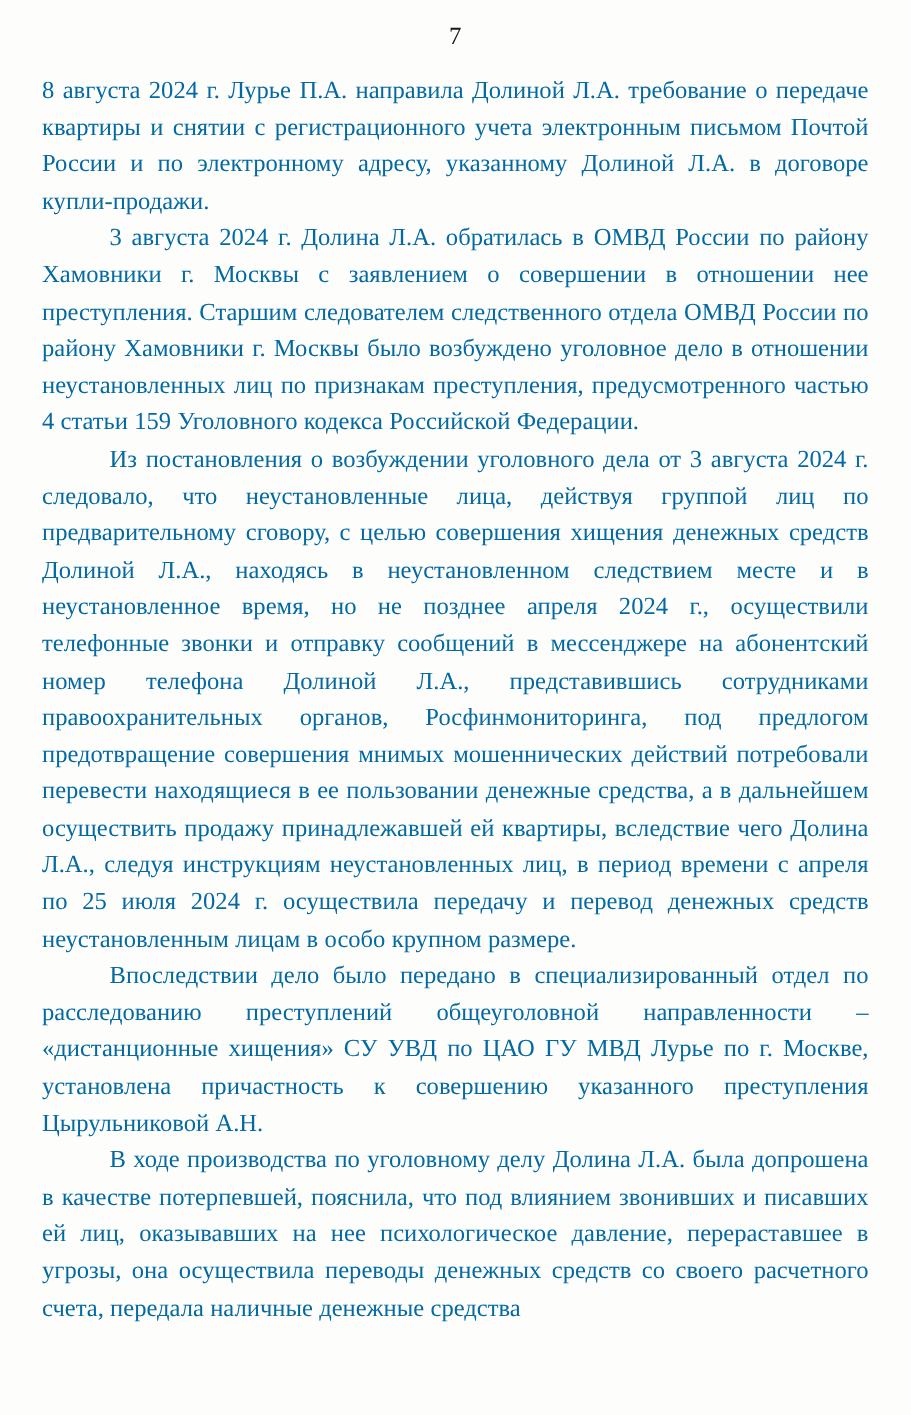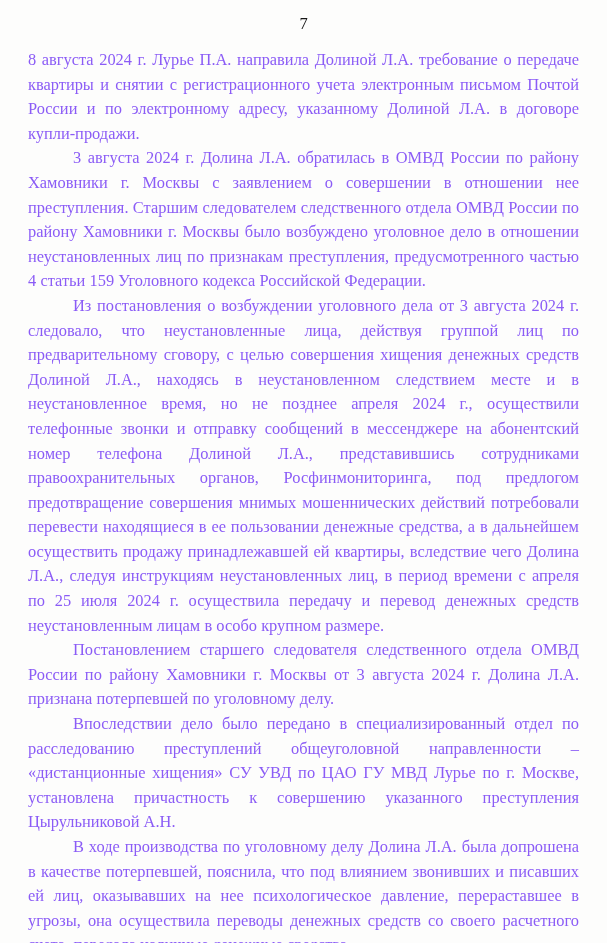--- a/index.html
+++ b/index.html
@@ -41,41 +41,40 @@
   p.para {
     margin: 0;
     padding: 0;
     font-size: 16.4px;
     line-height: 24.6px;
     text-align: justify;
     text-justify: inter-word;
     text-indent: 45px;
     hyphens: none;
     word-spacing: 0.1px;
-    color: #8b5cf6;
+    color: #0369a1;
   }
   p.para.no-indent {
     text-indent: 0;
   }
 </style>
 </head>
 <body>
 
 <div class="page">
 
   <div class="page-number">7</div>
 
   <div class="body-text">
 
     <p class="para no-indent">8 августа 2024 г. Лурье П.А. направила Долиной Л.А. требование о передаче квартиры и снятии с регистрационного учета электронным письмом Почтой России и по электронному адресу, указанному Долиной Л.А. в договоре купли-продажи.</p>
 
     <p class="para">3 августа 2024 г. Долина Л.А. обратилась в ОМВД России по району Хамовники г. Москвы с заявлением о совершении в отношении нее преступления. Старшим следователем следственного отдела ОМВД России по району Хамовники г. Москвы было возбуждено уголовное дело в отношении неустановленных лиц по признакам преступления, предусмотренного частью 4 статьи 159 Уголовного кодекса Российской Федерации.</p>
 
     <p class="para">Из постановления о возбуждении уголовного дела от 3 августа 2024 г. следовало, что неустановленные лица, действуя группой лиц по предварительному сговору, с целью совершения хищения денежных средств Долиной Л.А., находясь в неустановленном следствием месте и в неустановленное время, но не позднее апреля 2024 г., осуществили телефонные звонки и отправку сообщений в мессенджере на абонентский номер телефона Долиной Л.А., представившись сотрудниками правоохранительных органов, Росфинмониторинга, под предлогом предотвращение совершения мнимых мошеннических действий потребовали перевести находящиеся в ее пользовании денежные средства, а в дальнейшем осуществить продажу принадлежавшей ей квартиры, вследствие чего Долина Л.А., следуя инструкциям неустановленных лиц, в период времени с апреля по 25 июля 2024 г. осуществила передачу и перевод денежных средств неустановленным лицам в особо крупном размере.</p>
 
-    <p class="para">Постановлением старшего следователя следственного отдела ОМВД России по району Хамовники г. Москвы от 3 августа 2024 г. Долина Л.А. признана потерпевшей по уголовному делу.</p>
 
     <p class="para">Впоследствии дело было передано в специализированный отдел по расследованию преступлений общеуголовной направленности – «дистанционные хищения» СУ УВД по ЦАО ГУ МВД Лурье по г. Москве, установлена причастность к совершению указанного преступления Цырульниковой А.Н.</p>
 
     <p class="para">В ходе производства по уголовному делу Долина Л.А. была допрошена в качестве потерпевшей, пояснила, что под влиянием звонивших и писавших ей лиц, оказывавших на нее психологическое давление, перераставшее в угрозы, она осуществила переводы денежных средств со своего расчетного счета, передала наличные денежные средства</p>
 
   </div>
 </div>
 
 </body></html>

